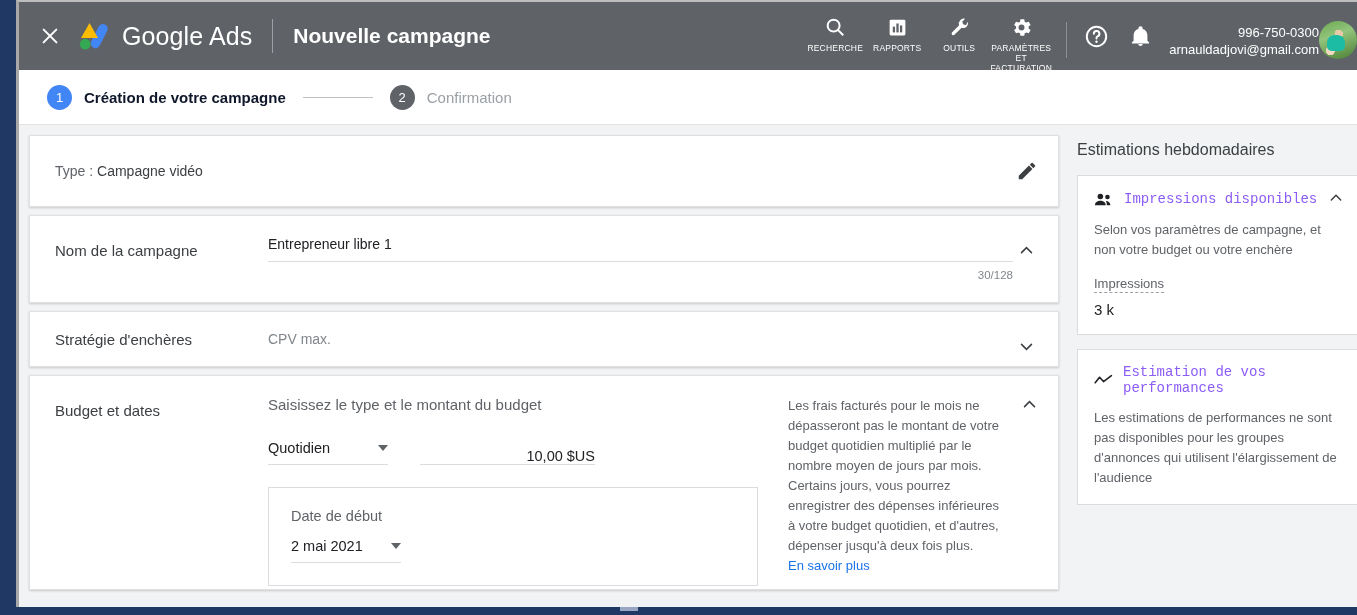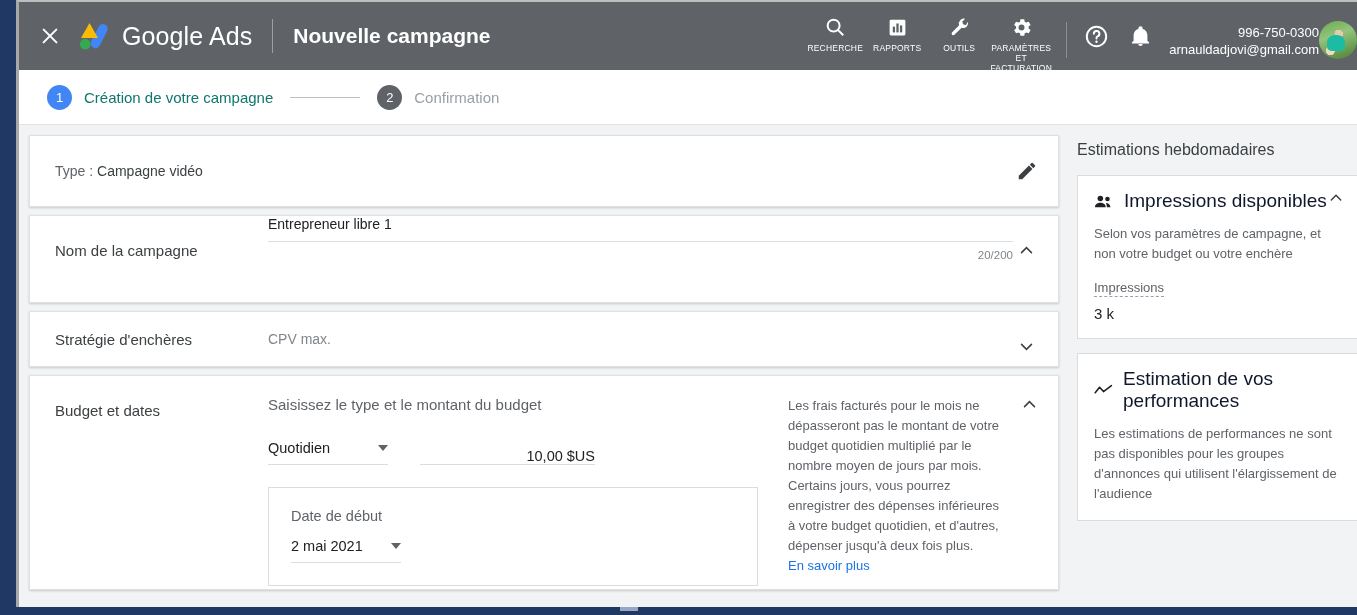--- a/index.html
+++ b/index.html
@@ -98,21 +98,21 @@
   }
   .step { display: flex; align-items: center; }
   .step-dot {
     width: 25px; height: 25px; border-radius: 50%;
     display: flex; align-items: center; justify-content: center;
     color: #fff; font-size: 13px; flex: 0 0 auto;
   }
   .step-dot.active { background: #4285f4; }
   .step-dot.inactive { background: #5f6368; }
   .step-label { font-size: 15px; margin-left: 12px; white-space: nowrap; }
-  .step-label.active { color: #0f766e; font-weight: normal; }
+  .step-label.active { color: #0f172a; font-weight: bold; }
   .step-label.inactive { color: #9aa0a6; }
   .step-conn { width: 70px; height: 1px; background: #bdc1c6; margin: 0 17px; }
 
   
   .body-area {
     position: relative; height: 484px; background: #f1f3f4;
     display: flex; align-items: flex-start;
     overflow: hidden;
   }
   .left-col {
@@ -122,21 +122,21 @@
   .card {
     background: #fff; border: 1px solid #e0e0e0;
     box-shadow: 0 1px 2px rgba(60,64,67,.22);
     margin-bottom: 8px; position: relative;
   }
   .card-row { display: flex; }
   .sec-label {
     width: 238px; flex: 0 0 auto; font-size: 15px; color: #3c4043;
     padding: 26px 0 0 25px;
   }
-  .sec-content { flex: 1 1 auto; }
+  .sec-content { flex: 1 1 auto; padding-top: 20px; }
   .chev {
     position: absolute; right: 20px; top: 22px;
     width: 24px; height: 24px; cursor: pointer;
     display: flex; align-items: center; justify-content: center;
   }
 
   
   .card-type { height: 72px; display: flex; align-items: center; }
   .type-text { font-size: 14px; color: #5f6368; padding-left: 25px; }
   .type-text b { color: #3c4043; font-weight: normal; }
@@ -196,21 +196,21 @@
   .right-col {
     width: 300px; flex: 0 0 auto; padding: 16px 0 0 18px; height: 100%;
   }
   .rail-title { font-size: 16px; color: #3c4043; margin-bottom: 16px; }
   .rail-card {
     background: #fff; border: 1px solid #dadce0; padding: 14px 16px 16px 16px;
     margin-bottom: 14px; position: relative;
   }
   .rail-head { display: flex; align-items: center; }
   .rail-head .rh-icon { width: 20px; height: 18px; margin-right: 10px; display: flex; align-items: center; }
-  .rail-head .rh-title { font-size: 19px; color: #0f172a; }
+  .rail-head .rh-title { font-size: 14px; color: #8b5cf6; font-family: Liberation Mono, monospace; }
   .rail-head .rh-chev { position: absolute; right: 14px; top: 14px; cursor: pointer; }
   .rail-body { font-size: 13px; line-height: 20px; color: #5f6368; margin-top: 12px; }
   .metric-name {
     font-size: 13px; color: #5f6368; margin-top: 16px;
     border-bottom: 1px dashed #9aa0a6; display: inline-block; padding-bottom: 1px;
     cursor: default;
   }
   .metric-val { font-size: 15px; color: #202124; margin-top: 8px; }
 
   
@@ -354,21 +354,21 @@
             </svg>
           </span>
         </div>
 
         <div class="card card-name">
           <div class="card-row">
             <div class="sec-label">Nom de la campagne</div>
             <div class="sec-content">
               <div class="name-wrap">
                 <div class="name-val">Entrepreneur libre 1</div>
-                <div class="name-count">20/200</div>
+                <div class="name-count">30/128</div>
               </div>
             </div>
           </div>
           <span class="chev">
             <svg width="17" height="17" viewBox="0 0 24 24" fill="none" stroke="#3c4043" stroke-width="2.2" stroke-linecap="round">
               <polyline points="5,15 12,8 19,15"></polyline>
             </svg>
           </span>
         </div>
 

